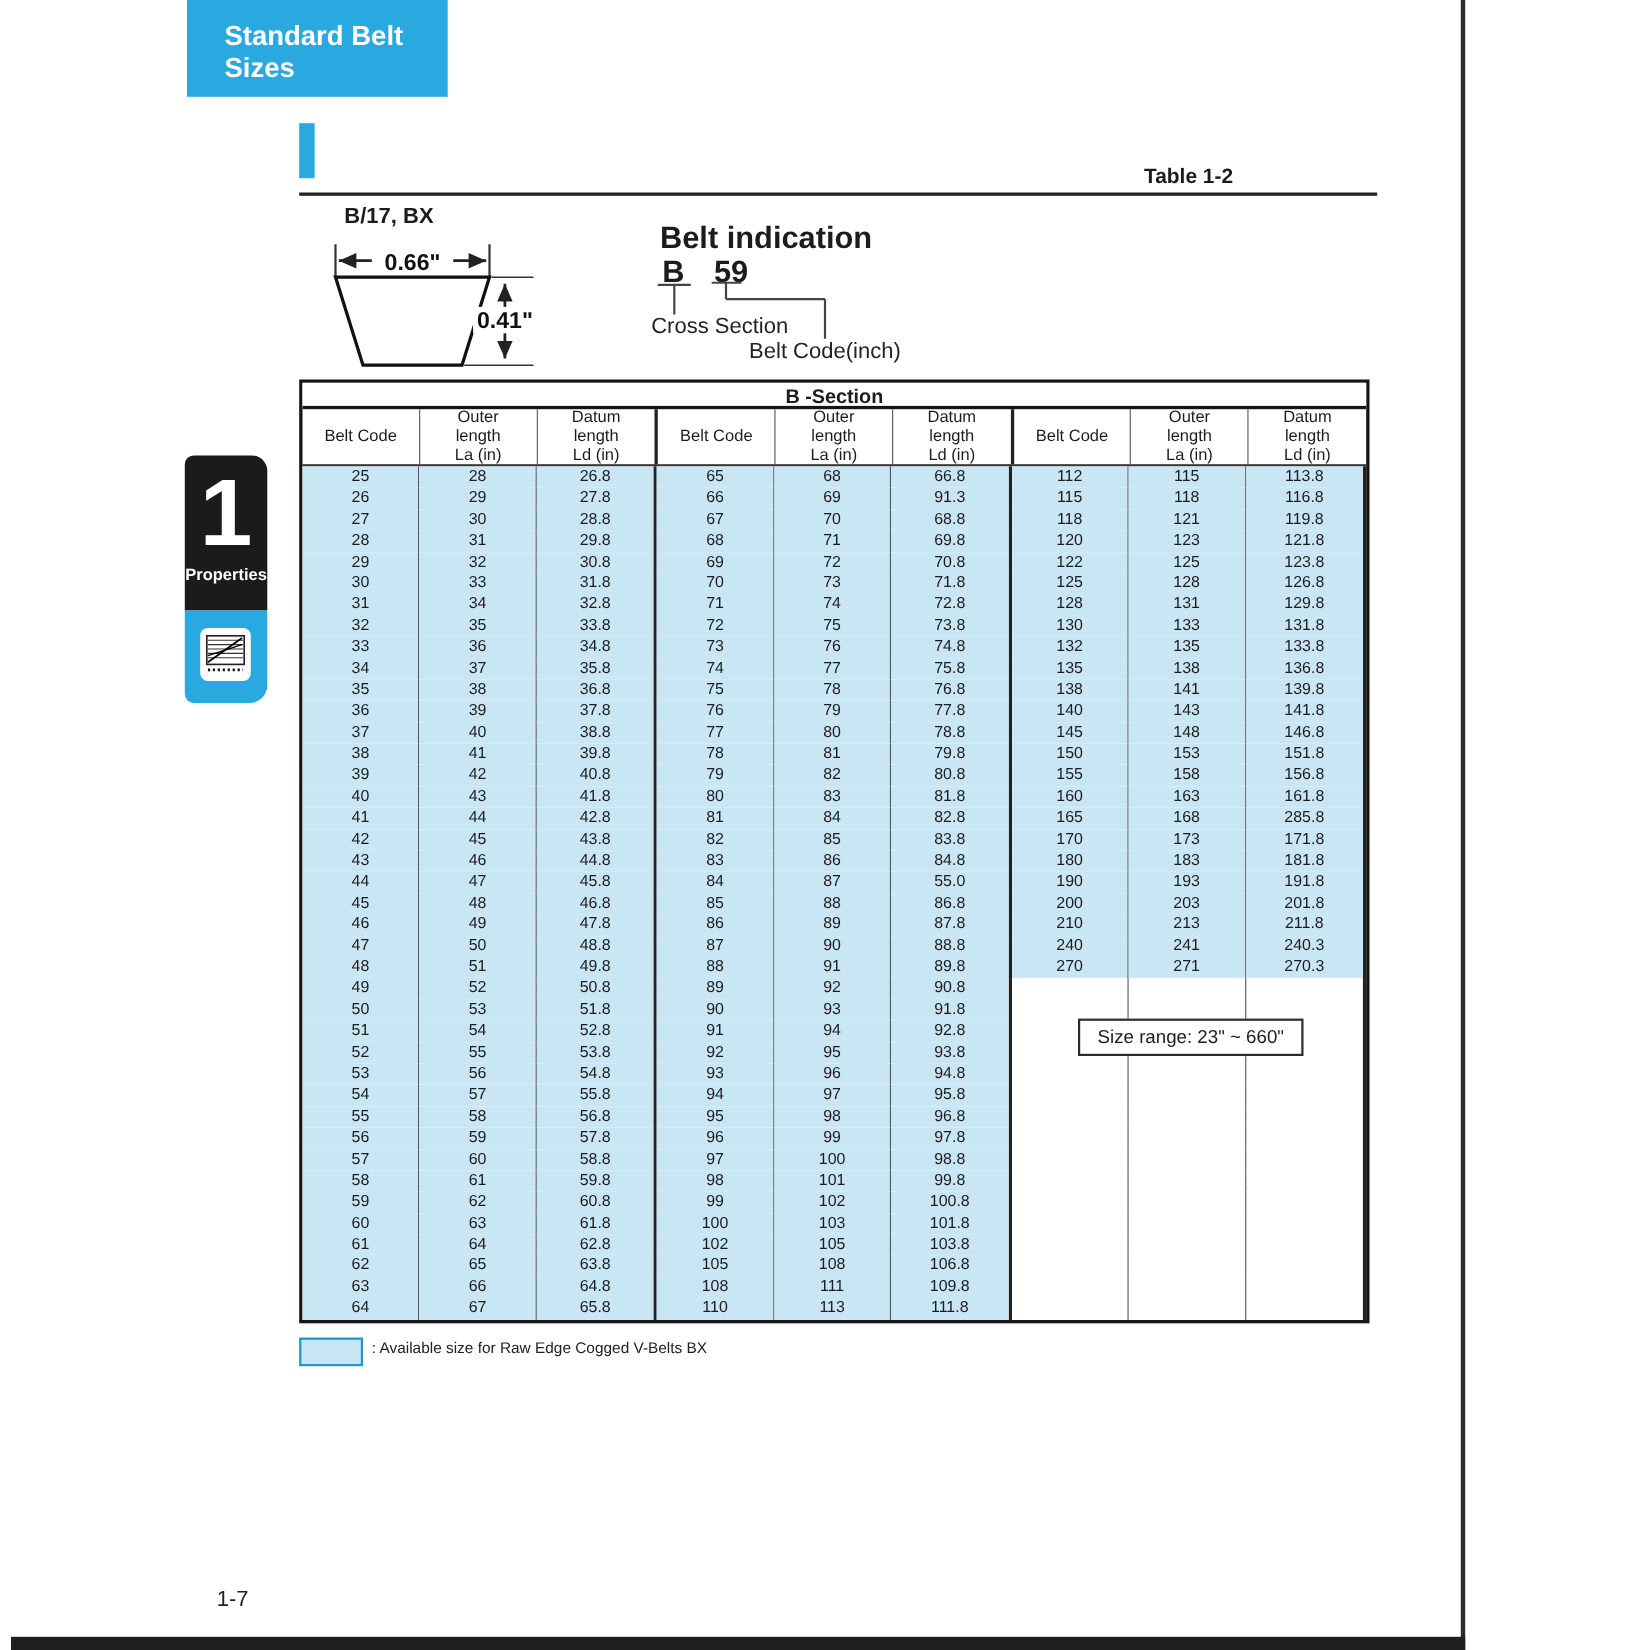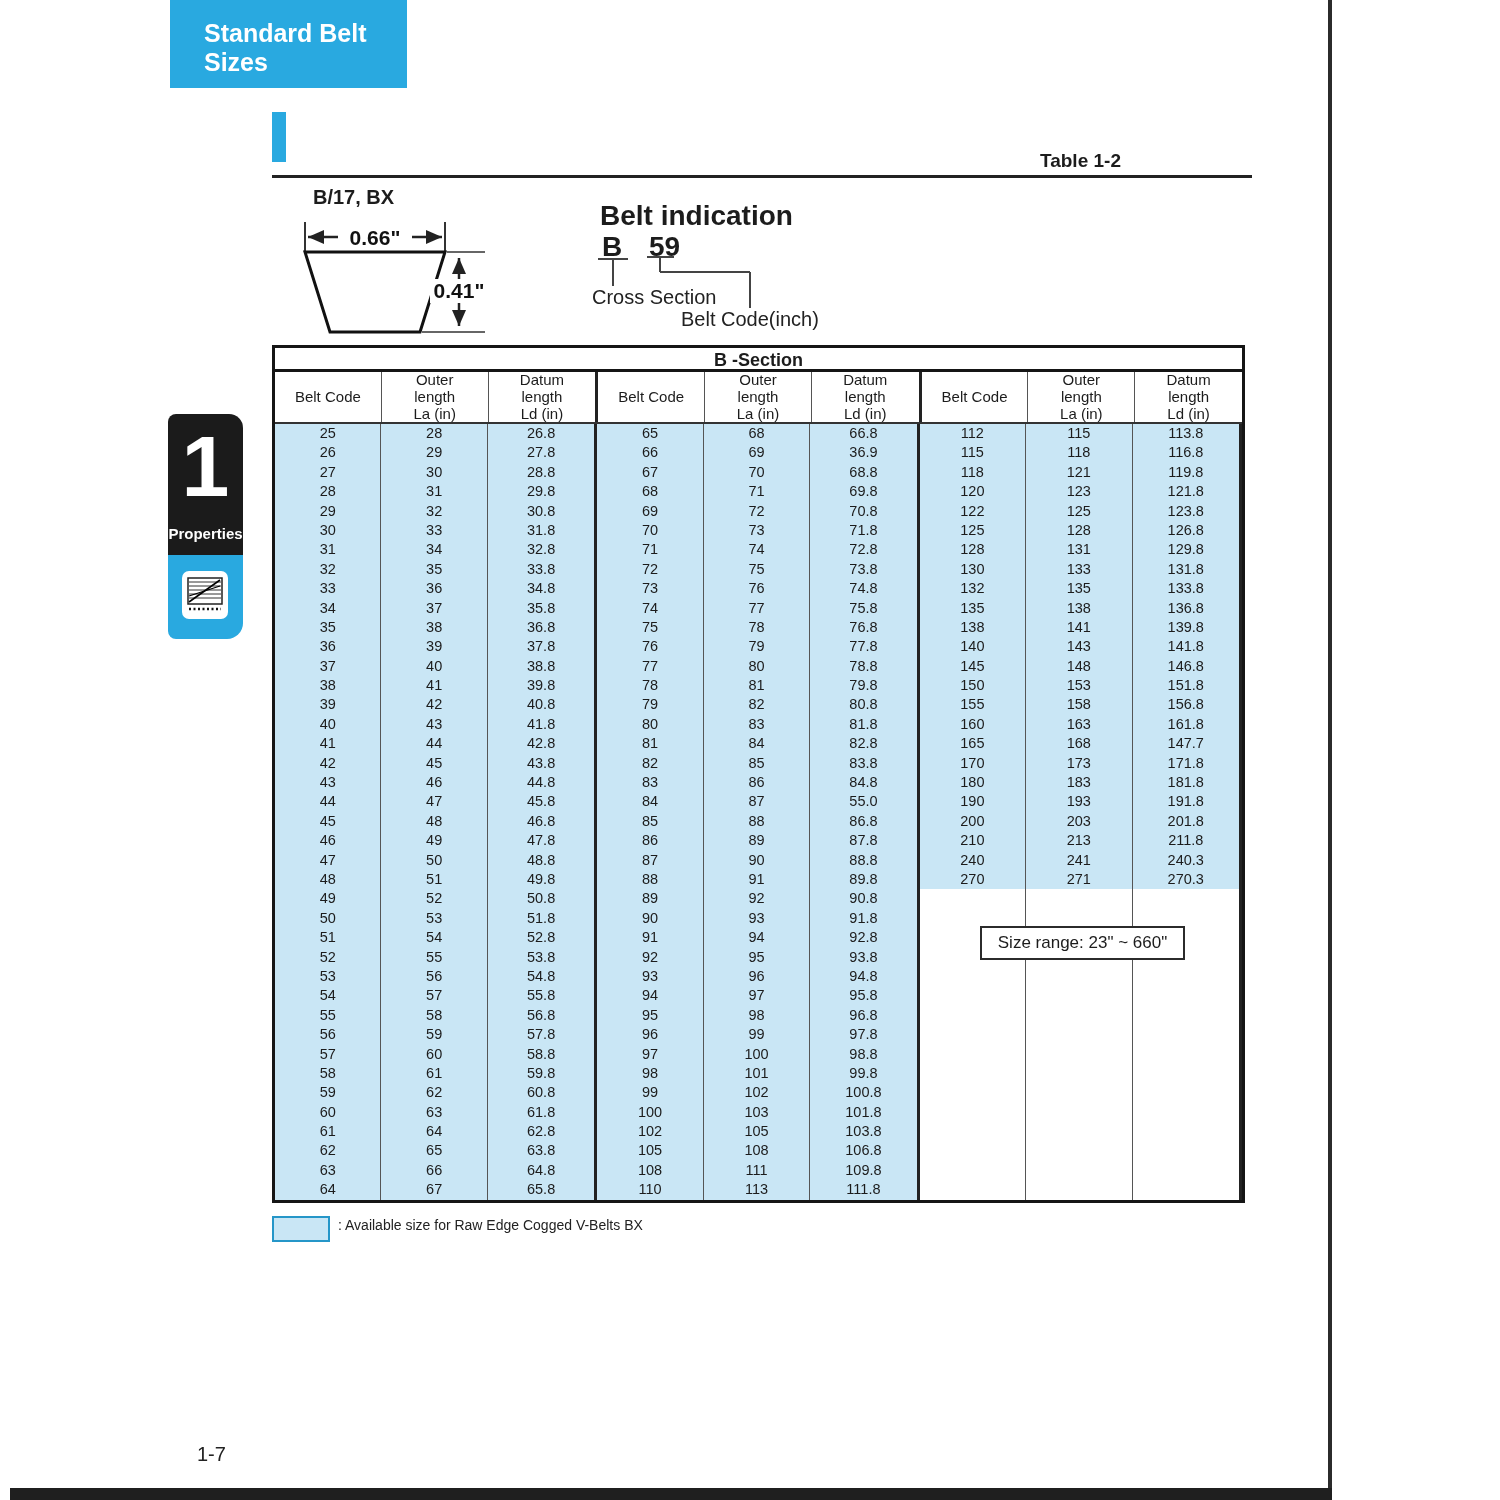--- a/index.html
+++ b/index.html
@@ -30,21 +30,21 @@
   .bi-b{left:602px;top:231px;font-size:28px;font-weight:bold;}
   .bi-59{left:649px;top:231px;font-size:28px;font-weight:bold;}
   .bi-cross{left:592px;top:286px;font-size:20px;color:#222;}
   .bi-code{left:681px;top:308px;font-size:20px;color:#222;}
   .bi-svg{left:590px;top:256px;}
 
   
   .chap-tab{left:168px;top:414px;width:75px;height:141px;background:#1b1b1b;
             border-radius:8px 14px 0 0;display:flex;flex-direction:column;align-items:center;}
   .chap-num{color:#fff;font-size:86px;font-weight:bold;line-height:0.95;margin-top:12px;}
-  .chap-lbl{color:#fff;font-size:15px;font-weight:bold;margin-top:17px;}
+  .chap-lbl{color:#fff;font-size:15px;font-weight:bold;margin-top:6px;}
   .chap-icon-tab{left:168px;top:555px;width:75px;height:84px;background:var(--accent);
                  border-radius:0 0 16px 8px;}
   .icon-box{position:absolute;left:14px;top:16px;width:46px;height:48px;background:#fff;border-radius:7px;}
 
   
   .vtable{left:272px;top:345px;width:973px;border:3px solid #151515;background:#fff;}
   .section-row{height:24px;line-height:24px;text-align:center;font-weight:bold;font-size:18px;
                border-bottom:3px solid #151515;background:#fff;}
   .header-row{display:flex;height:52px;border-bottom:2.5px solid #333;}
   .hgroup{flex:1;display:grid;grid-template-columns:repeat(3,1fr);}
@@ -295,21 +295,21 @@
           <div class="cell c0 blue">64</div>
           <div class="cell c1 blue">67</div>
           <div class="cell c2 blue">65.8</div>
         </div>
       <div class="bgroup">
           <div class="cell c0 blue">65</div>
           <div class="cell c1 blue">68</div>
           <div class="cell c2 blue">66.8</div>
           <div class="cell c0 blue">66</div>
           <div class="cell c1 blue">69</div>
-          <div class="cell c2 blue">36.9</div>
+          <div class="cell c2 blue">91.3</div>
           <div class="cell c0 blue">67</div>
           <div class="cell c1 blue">70</div>
           <div class="cell c2 blue">68.8</div>
           <div class="cell c0 blue">68</div>
           <div class="cell c1 blue">71</div>
           <div class="cell c2 blue">69.8</div>
           <div class="cell c0 blue">69</div>
           <div class="cell c1 blue">72</div>
           <div class="cell c2 blue">70.8</div>
           <div class="cell c0 blue">70</div>
@@ -462,21 +462,21 @@
           <div class="cell c1 blue">153</div>
           <div class="cell c2 blue">151.8</div>
           <div class="cell c0 blue">155</div>
           <div class="cell c1 blue">158</div>
           <div class="cell c2 blue">156.8</div>
           <div class="cell c0 blue">160</div>
           <div class="cell c1 blue">163</div>
           <div class="cell c2 blue">161.8</div>
           <div class="cell c0 blue">165</div>
           <div class="cell c1 blue">168</div>
-          <div class="cell c2 blue">147.7</div>
+          <div class="cell c2 blue">285.8</div>
           <div class="cell c0 blue">170</div>
           <div class="cell c1 blue">173</div>
           <div class="cell c2 blue">171.8</div>
           <div class="cell c0 blue">180</div>
           <div class="cell c1 blue">183</div>
           <div class="cell c2 blue">181.8</div>
           <div class="cell c0 blue">190</div>
           <div class="cell c1 blue">193</div>
           <div class="cell c2 blue">191.8</div>
           <div class="cell c0 blue">200</div>

